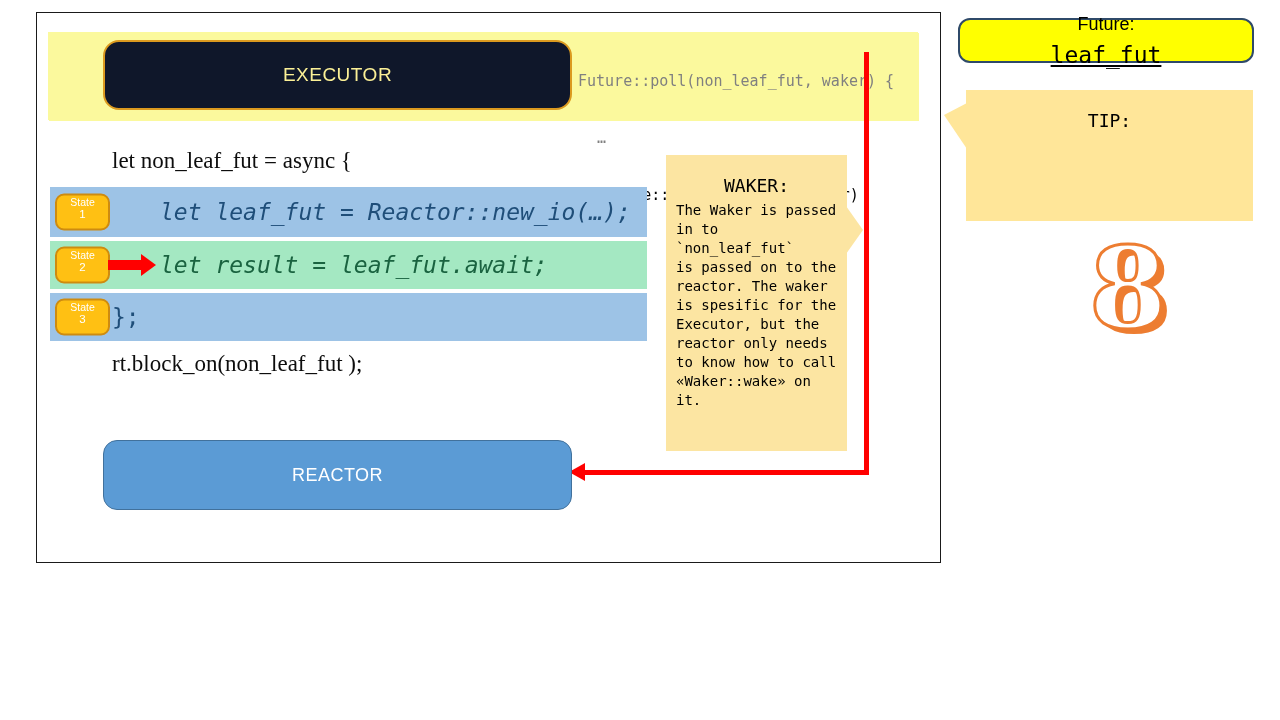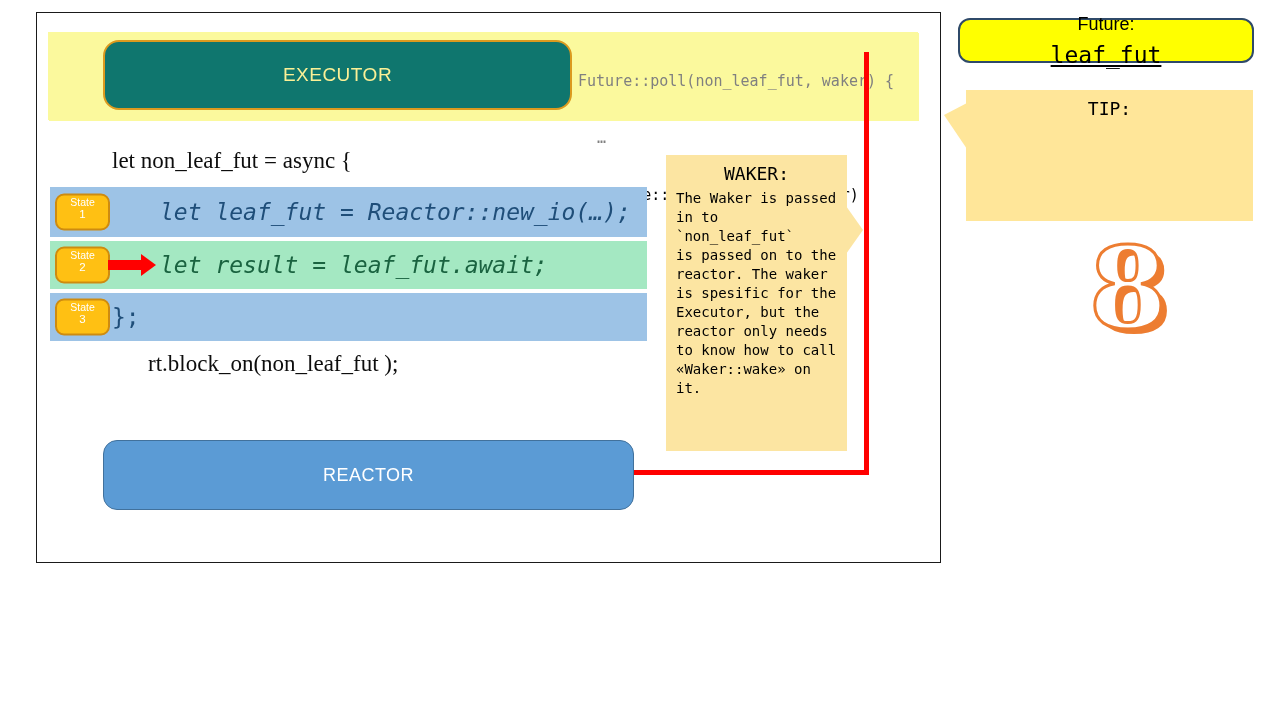--- a/index.html
+++ b/index.html
@@ -7,34 +7,34 @@
               font-family:"Liberation Sans", sans-serif; }
   .abs { position:absolute;flex-direction:column; }
 
   
   .main-box { left:36px; top:12px; width:905px; height:551px;
               border:1.5px solid #1a1a1a; background:#ffffff; }
 
   
   .banner { left:48px; top:32px; width:870px; height:88px; background:#FBF99D; }
   .executor-box { left:103px; top:40px; width:469px; height:70px;
-                  background:#0f766e; border:2px solid #DB9A1F; border-radius:16px;
+                  background:#0f172a; border:2px solid #DB9A1F; border-radius:16px;
                   display:flex; align-items:center; justify-content:center;
                   color:#FBF096; font-size:19px; letter-spacing:0.5px;text-align:right; }
   .banner-code { left:578px; top:34px; font-family:"DejaVu Sans Mono", monospace;
                  font-size:15px; line-height:19px; white-space:pre; }
   .bc-gray { color:#808080; }
   .bc-black { color:#000000; }
   .bc-indent { padding-left:19px; }
 
   
   .code-line { font-family:Liberation Serif, serif; font-size:23px;
                color:#0d0d0d; white-space:pre; }
   .async-line { left:112px; top:148px; }
-  .blockon-line { left:112px; top:351px;margin-left:36px; }
+  .blockon-line { left:112px; top:351px; }
 
   .state-row { left:50px; width:597px; }
   .row-1 { top:187px; height:50px; background:#9DC3E6; }
   .row-2 { top:241px; height:48px; background:#A4E8C2; }
   .row-3 { top:293px; height:48px; background:#9DC3E6; }
   .row-text { position:absolute; font-family:"DejaVu Sans Mono", monospace;
               font-size:23px; white-space:pre; top:50%; transform:translateY(-50%); }
   .t-blue  { color:#1F4E79; }
   .t-green { color:#1A6340; }
   .row-1 .row-text, .row-2 .row-text { left:110px;font-style:italic; }
@@ -53,33 +53,33 @@
   .inline-arrow-head { position:absolute; left:91px; top:50%; transform:translateY(-50%);
                        width:0; height:0; border-top:11px solid transparent;
                        border-bottom:11px solid transparent; border-left:15px solid #FF0000; }
 
   
   .waker-box { left:666px; top:155px; width:181px; height:296px; background:#FCE5A2; }
   .waker-tail { left:846px; top:206px; width:0; height:0;
                 border-top:24px solid transparent; border-bottom:24px solid transparent;
                 border-left:17px solid #FCE5A2; }
   .note-title { text-align:center; font-family:"DejaVu Sans Mono", monospace;
-                font-size:18px; color:#000; padding-top:8px; }
+                font-size:18px; color:#000; padding-top:20px; }
   .note-body { font-family:"DejaVu Sans Mono", monospace; font-size:14px;
                line-height:19px; color:#000; white-space:pre-line; padding:5px 8px 0 10px; }
 
   
   .red-vline { left:864px; top:52px; width:5px; height:423px; background:#FF0000; }
   .red-hbar  { left:584px; top:470px; width:285px; height:5px; background:#FF0000; }
   .red-head-left { left:569px; top:463px; width:0; height:0;
                    border-top:9.5px solid transparent; border-bottom:9.5px solid transparent;
                    border-right:16px solid #FF0000; }
 
   
-  .reactor-box { left:103px; top:440px; width:531px; height:70px;
+  .reactor-box { left:103px; top:440px; width:469px; height:70px;
                  background:#5B9BD5; border:1.5px solid #41719C; border-radius:14px;
                  display:flex; align-items:center; justify-content:center;
                  color:#ffffff; font-size:18px; letter-spacing:0.5px; }
 
   
   .future-label-box { left:958px; top:18px; width:296px; height:45px;
                       background:#FFFF00; border:2px solid #2F4A69; border-radius:12px;
                       display:flex; align-items:center; justify-content:center; gap:7px; }
   .future-prefix { font-size:18px; color:#000; }
   .future-name { font-family:"DejaVu Sans Mono", monospace; font-size:23px; color:#000000;text-decoration:underline; }

